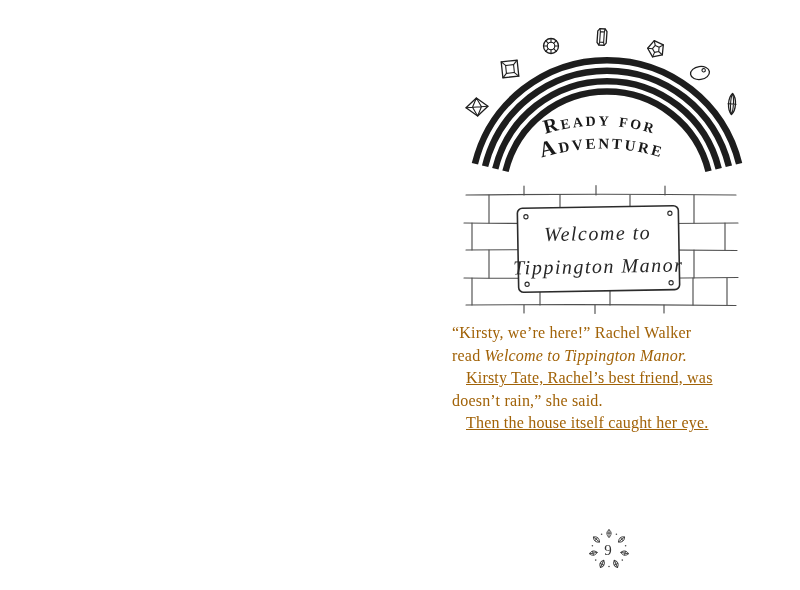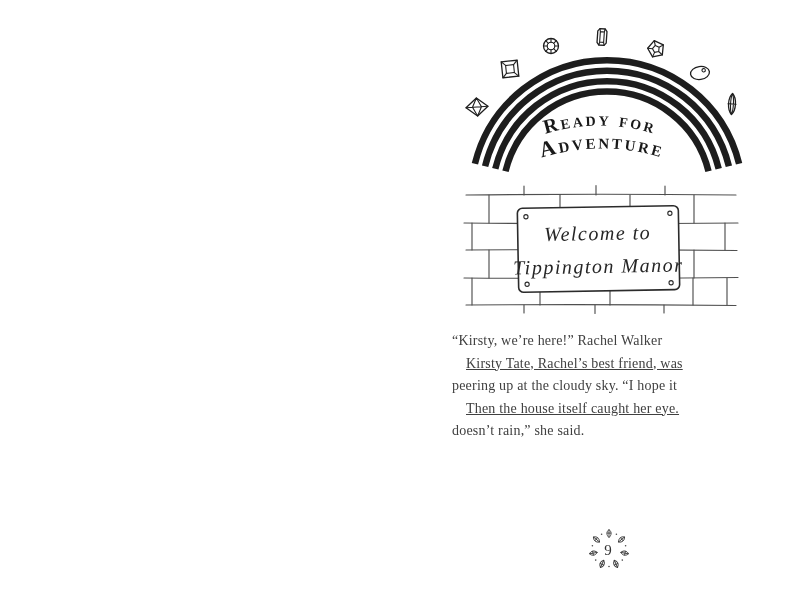--- a/index.html
+++ b/index.html
@@ -17,21 +17,21 @@
     font-variant:small-caps; fill:#191919; letter-spacing:2.5px;
   }
   .signboard { fill:#ffffff; stroke:#2b2b2b; stroke-width:1.6; }
   .screw { fill:none; stroke:#2b2b2b; stroke-width:1.1; }
   .signtext {
     font-family:"Liberation Serif", serif; font-style:italic;
     fill:#262626; letter-spacing:1.5px;
   }
   .bodytext {
     position:absolute; left:452px; top:322px; width:315px;
-    color:#404040; font-size:14px; line-height:22.5px; letter-spacing:0.2px;margin-top:8px;
+    color:#a16207; font-size:16px; line-height:22.5px; letter-spacing:0.2px;
   }
   .line { white-space:nowrap; }
   .indent { padding-left:14px;text-decoration:underline; }
   .ital { font-style:italic; }
   .wg { stroke:#3a3a3a; fill:#ffffff; stroke-width:0.9; stroke-linejoin:round; }
   .wg-dot { fill:#4a4a4a; }
   .pagenum { font-family:"Liberation Serif", serif; fill:#333333; }
 </style>
 </head>
 <body>
@@ -118,24 +118,24 @@
       <circle class="screw" cx="670.5" cy="214.5" r="2.1"></circle>
       <circle class="screw" cx="526.5" cy="283" r="2.1"></circle>
       <circle class="screw" cx="670.5" cy="284" r="2.1"></circle>
       <text class="signtext" x="598" y="240" font-size="20" text-anchor="middle">Welcome to</text>
       <text class="signtext" x="598" y="273" font-size="20" text-anchor="middle">Tippington Manor</text>
     </g>
   </svg>
 
   <div class="bodytext">
     <div class="line">“Kirsty, we’re here!” Rachel Walker</div>
+    <div class="line"><span>read </span><span class="ital">Welcome to Tippington Manor.</span></div>
     <div class="line indent">Kirsty Tate, Rachel’s best friend, was</div>
-    <div class="line">peering up at the cloudy sky. “I hope it</div>
+    <div class="line">doesn’t rain,” she said.</div>
     <div class="line indent">Then the house itself caught her eye.</div>
-    <div class="line">doesn’t rain,” she said.</div>
   </div>
 
   <svg style="left:576px; top:522px;" width="66" height="58" viewBox="576 522 66 58">
     <g>
       <g class="wg" transform="translate(609,533.5)">
           <path d="M0,-4 C2.7,-1.8 2.9,1.3 0,4 C-2.9,1.3 -2.7,-1.8 0,-4 Z"></path>
           <path fill="none" d="M0,-4 V4 M-2.2,-0.4 H2.2"></path>
         </g>
       <g class="wg" transform="translate(621.5,539.5) rotate(50)">
           <path d="M0,-4 C2.7,-1.8 2.9,1.3 0,4 C-2.9,1.3 -2.7,-1.8 0,-4 Z"></path>

